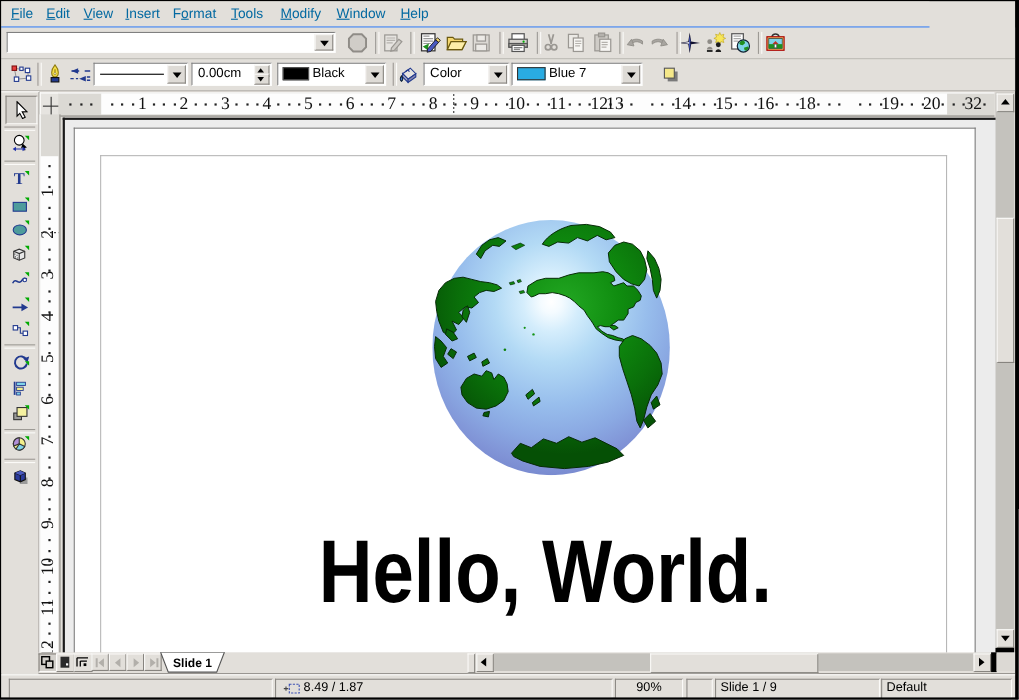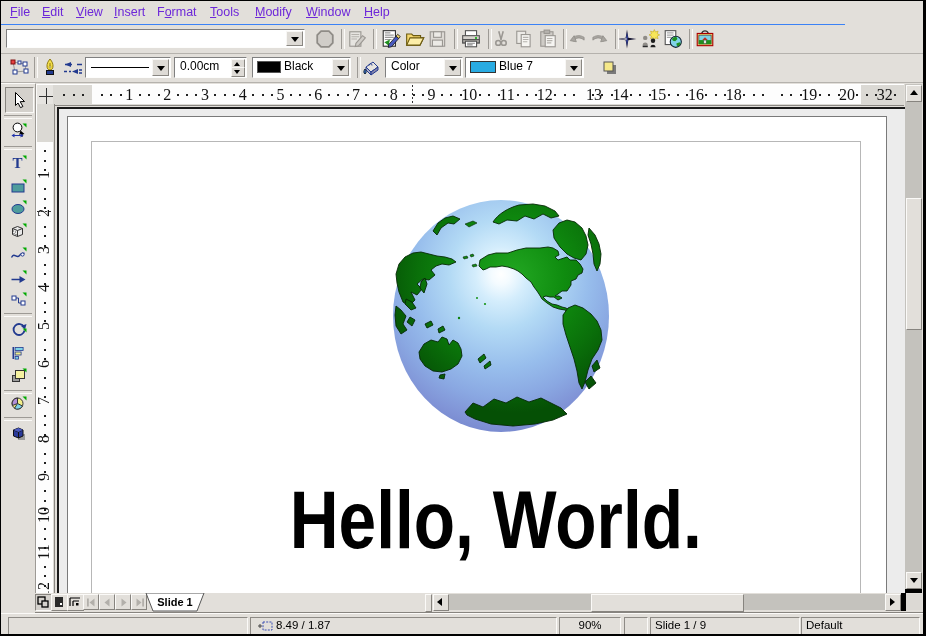--- a/index.html
+++ b/index.html
@@ -14,21 +14,21 @@
 .spn{position:absolute;right:1px;width:12px;height:9px;background:#dedbd6;border-top:1px solid #f8f7f5;border-left:1px solid #f8f7f5;border-bottom:1px solid #8a8782;border-right:1px solid #8a8782;}
 .fld{position:absolute;top:615px;height:16px;border-top:1px solid #8d8a85;border-left:1px solid #8d8a85;border-bottom:1px solid #fbfaf8;border-right:1px solid #fbfaf8;font-size:11.5px;color:#000;line-height:15px;}
 .tbtn{position:absolute;left:4px;width:27px;height:24px;}
 .tbtn svg{position:absolute;left:50%;top:50%;transform:translate(-50%,-50%);}
 .num{position:absolute;font-family:"Liberation Serif",serif;font-size:16px;color:#111;transform:translateX(-50%);}
 .vnum{position:absolute;font-family:"Liberation Serif",serif;font-size:16px;color:#111;transform:translate(-50%,-50%) rotate(-90deg);left:7px;}
 </style></head>
 <body>
 <div id="app">
 
-<div class="abs" id="menubar" style="left:0;top:0;width:844px;height:23px;background:#e2dfda;border-bottom:3px solid #3b82f6;font-size:12.5px;line-height:23px;color:#6d28d9;">
+<div class="abs" id="menubar" style="left:0;top:0;width:844px;height:23px;background:#e2dfda;border-bottom:3px solid #3b82f6;font-size:12.5px;line-height:23px;color:#0369a1;">
   <span class="abs" style="left:9px;"><u>F</u>ile</span>
   <span class="abs" style="left:41px;"><u>E</u>dit</span>
   <span class="abs" style="left:75px;"><u>V</u>iew</span>
   <span class="abs" style="left:113px;"><u>I</u>nsert</span>
   <span class="abs" style="left:156px;">F<u>o</u>rmat</span>
   <span class="abs" style="left:209px;"><u>T</u>ools</span>
   <span class="abs" style="left:254px;"><u>M</u>odify</span>
   <span class="abs" style="left:305px;"><u>W</u>indow</span>
   <span class="abs" style="left:363px;"><u>H</u>elp</span>
 </div>
@@ -285,21 +285,21 @@
           <span class="num" style="left:151.91px;top:1px;">3</span>
           <span class="num" style="left:189.68px;top:1px;">4</span>
           <span class="num" style="left:227.45000000000002px;top:1px;">5</span>
           <span class="num" style="left:265.22px;top:1px;">6</span>
           <span class="num" style="left:302.99000000000007px;top:1px;">7</span>
           <span class="num" style="left:340.76000000000005px;top:1px;">8</span>
           <span class="num" style="left:378.53000000000003px;top:1px;">9</span>
           <span class="num" style="left:416.30000000000007px;top:1px;">10</span>
           <span class="num" style="left:454.07000000000005px;top:1px;">11</span>
           <span class="num" style="left:491.84000000000003px;top:1px;">12</span>
-          <span class="num" style="left:541px;top:1px;">13</span>
+          <span class="num" style="left:506px;top:1px;">13</span>
           <span class="num" style="left:567.3800000000001px;top:1px;">14</span>
           <span class="num" style="left:605.1500000000001px;top:1px;">15</span>
           <span class="num" style="left:642.9200000000001px;top:1px;">16</span>
           <span class="num" style="left:680.69px;top:1px;">18</span>
           <span class="num" style="left:718.46px;top:1px;margin-top:24px;">18</span>
           <span class="num" style="left:756.2300000000001px;top:1px;">19</span>
           <span class="num" style="left:794.0000000000001px;top:1px;">20</span>
           <span class="num" style="left:831.7700000000001px;top:1px;">32</span>
         </div>
     <div class="abs" style="left:359px;top:0;width:1px;height:19px;background:repeating-linear-gradient(to bottom,#333 0 2px,transparent 2px 4px);"></div>

